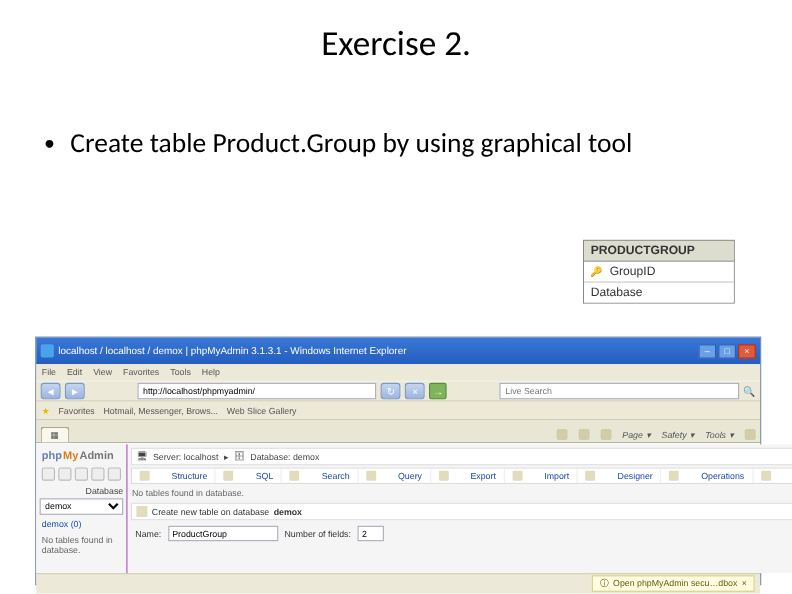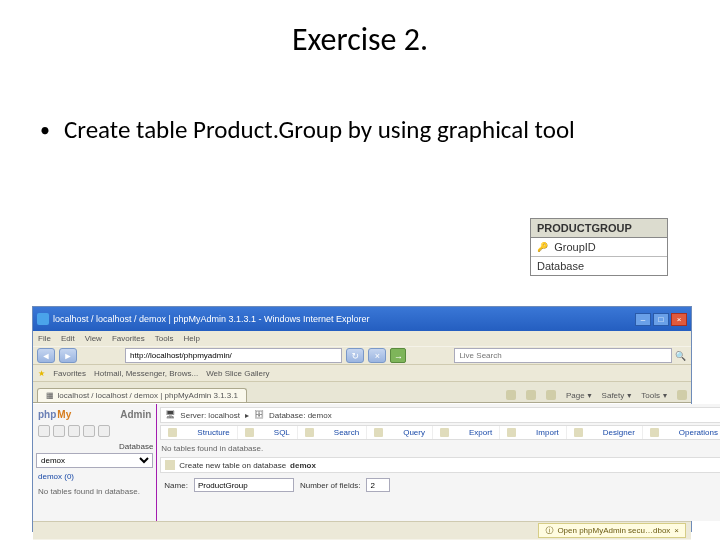--- a/index.html
+++ b/index.html
@@ -29,29 +29,29 @@
   .ie-addr { height: 19px; background: #ece9d8; display: flex; align-items: center; padding: 0 4px; gap: 4px; border-top: 1px solid #f5f3e9; border-bottom: 1px solid #cfcab0; }
   .ie-addr .navbtn { width: 18px; height: 15px; background: linear-gradient(#c5d5f0,#9bb5e0); border: 1px solid #7a98c8; border-radius: 3px; display: inline-flex; align-items: center; justify-content: center; color: #fff; font-size: 9px; }
   .ie-addr input { flex: 1; height: 15px; border: 1px solid #aab; background: #fff; font-size: 8px; padding: 0 4px; margin-left: 44px; }
   .ie-addr .go { width: 16px; height: 15px; background: #7eb55a; border: 1px solid #5a8a3e; border-radius: 2px; display: inline-flex; align-items: center; justify-content: center; color: #fff; font-size: 9px; }
   .ie-addr .srch { width: 90px; height: 15px; border: 1px solid #aab; background: #fff; font-size: 8px; padding: 0 4px; }
   .ie-fav { height: 17px; background: #ece9d8; display: flex; align-items: center; padding: 0 5px; gap: 8px; border-bottom: 1px solid #cfcab0; font-size: 8px; color: #555; }
   .ie-fav .star { color: #e6b800; }
   .ie-tabs { height: 21px; background: #e8e6d5; display: flex; align-items: flex-end; padding: 0 4px; border-bottom: 1px solid #aca88e; }
   .ie-tabs .tab { background: #faf8ec; border: 1px solid #aca88e; border-bottom: none; padding: 2px 8px; font-size: 8px; display: flex; align-items: center; gap: 4px; border-radius: 3px 3px 0 0; color: #555; }
   .ie-tabs .right { margin-left: auto; display: flex; gap: 10px; font-size: 8px; color: #555; align-items: center; padding-bottom: 2px; }
-  .ie-tabs .right span { display: flex; align-items: flex-end; gap: 3px; }
+  .ie-tabs .right span { display: flex; align-items: flex-end; gap: 3px; font-style: italic; }
   .ie-tabs .ti { width: 10px; height: 10px; background: #d0cda8; border-radius: 2px; display: inline-block; }
 
   .ie-body { display: flex; height: 118px; background: #f5f5f5; border-top: 1px solid #fff; }
   .ie-left { width: 132px; background: #f5f5f5; border-right: 1px solid #a21caf; padding: 3px; display: flex; flex-direction: column; gap: 2px; }
   .logo { display: flex; align-items: center; gap: 1px; font-size: 10px; font-weight: bold; padding: 2px; }
   .logo .php { color: #6a7fb5; }
   .logo .my { color: #d67c1c; }
-  .logo .admin { color: #777; margin-left: 48px; }
+  .logo .admin { color: #777; }
   .ie-left .mini-ico-row { display: flex; gap: 3px; padding: 1px 2px; }
   .ie-left .mini-ico-row span { width: 12px; height: 12px; border: 1px solid #bbb; background: #eee; display: inline-block; border-radius: 2px; }
   .ie-left .lbl { font-size: 8px; text-align: right; color: #444; margin-top: 2px; }
   .ie-left select { width: 100%; height: 15px; font-size: 8px; border: 1px solid #aab; background: #fff; }
   .ie-left .link { font-size: 8px; color: #1a4aa8; padding: 2px; }
   .ie-left .note { font-size: 8px; color: #666; padding: 2px; }
 
   .ie-main { flex: 1; padding: 3px; background: #f5f5f5; display: flex; flex-direction: column; gap: 2px; }
   .crumb { font-size: 8px; color: #444; display: flex; gap: 5px; align-items: center; background: #fff; border: 1px solid #ddd; padding: 2px 4px; }
   .crumb .ci { width: 10px; height: 10px; display: inline-block; }
@@ -133,21 +133,20 @@
     <div class="ie-fav">
       <span class="star">★</span>
       <span>Favorites</span>
       <span>Hotmail, Messenger, Brows...</span>
       <span>Web Slice Gallery</span>
     </div>
 
     <div class="ie-tabs">
       <div class="tab">
         <span>▦</span>
-        <span>localhost / localhost / demox | phpMyAdmin 3.1.3.1</span>
       </div>
       <div class="right">
         <span>
             <span class="ti"></span>
           </span>
         <span>
             <span class="ti"></span>
           </span>
         <span>
             <span class="ti"></span>

